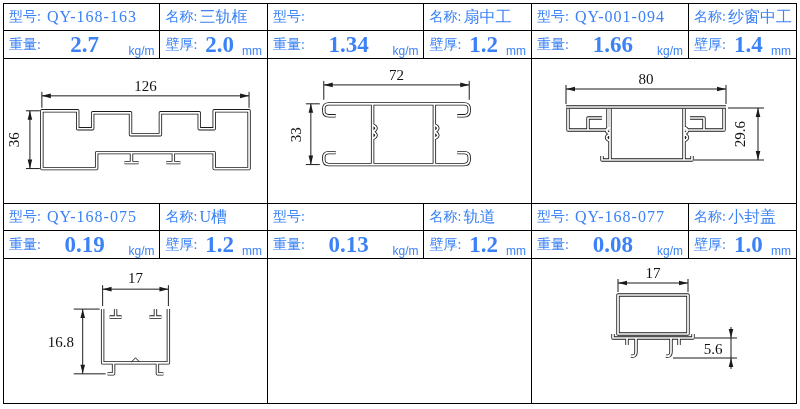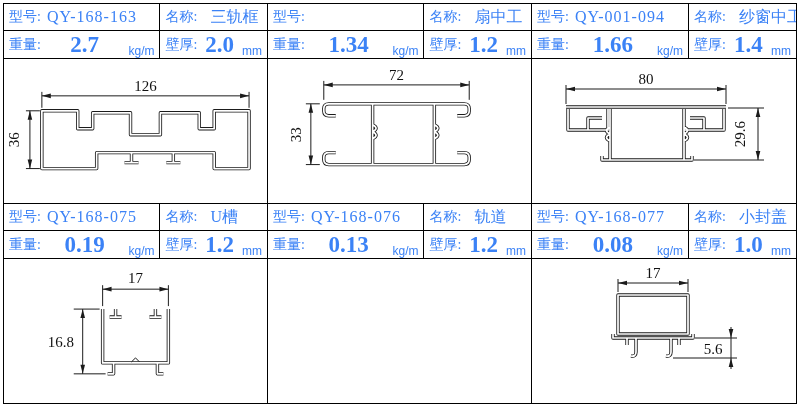--- a/index.html
+++ b/index.html
@@ -14,21 +14,21 @@
   }
   .cell{border-right:1px solid #000;display:flex;flex-direction:column;min-width:0;}
   .cell.last-col{border-right:none;}
   .hdr{display:grid;grid-template-columns:59.5% 40.5%;border-bottom:1px solid #000;background:#fff;}
   .row2 .hdr{border-top:1px solid #000;}
   .hc{display:flex;align-items:center;padding:0 5px;height:27px;box-sizing:border-box;white-space:nowrap;overflow:hidden;}
   .hc.r1{border-bottom:1px solid #000;}
   .hc.c1{border-right:1px solid #000;}
   .lb{font-size:14px;letter-spacing:0;}
   .model-val{font-size:16px;margin-left:6px;letter-spacing:1px;}
-  .name-val{font-size:16px;margin-left:13px;}
+  .name-val{font-size:16px;margin-left:2px;}
   .big-val{font-size:23px;font-weight:bold;flex:1;text-align:center;}
   .unit{font-size:12px;font-family:"Liberation Sans",sans-serif;margin-top:12px;}
   .draw{flex:1;position:relative;}
   .draw svg{display:block;width:100%;height:100%;}
   
   .w1{fill:none;stroke:#1b1b1b;stroke-width:3.4;stroke-linejoin:round;stroke-linecap:butt;}
   .w2{fill:none;stroke:#ffffff;stroke-width:1.7;stroke-linejoin:round;stroke-linecap:butt;}
   .dim{fill:none;stroke:#1b1b1b;stroke-width:1;}
   .arr{fill:#1b1b1b;stroke:none;}
   .dtx{font-family:"Liberation Serif",serif;font-size:15px;fill:#111;}
@@ -192,21 +192,20 @@
         <text class="dtx" x="132" y="24" text-anchor="middle">17</text>
         <text class="dtx" x="57" y="88" text-anchor="middle">16.8</text>
       </svg>
     </div>
   </section>
 
   <section class="cell row2">
     <div class="hdr">
       <div class="hc r1 c1">
         <span class="lb">型号:</span>
-        <span class="model-val">QY-168-076</span>
       </div>
       <div class="hc r1">
         <span class="lb">名称:</span>
         <span class="name-val">轨道</span>
       </div>
       <div class="hc c1">
         <span class="lb">重量:</span>
         <span class="big-val">0.13</span>
         <span class="unit">kg/m</span>
       </div>

